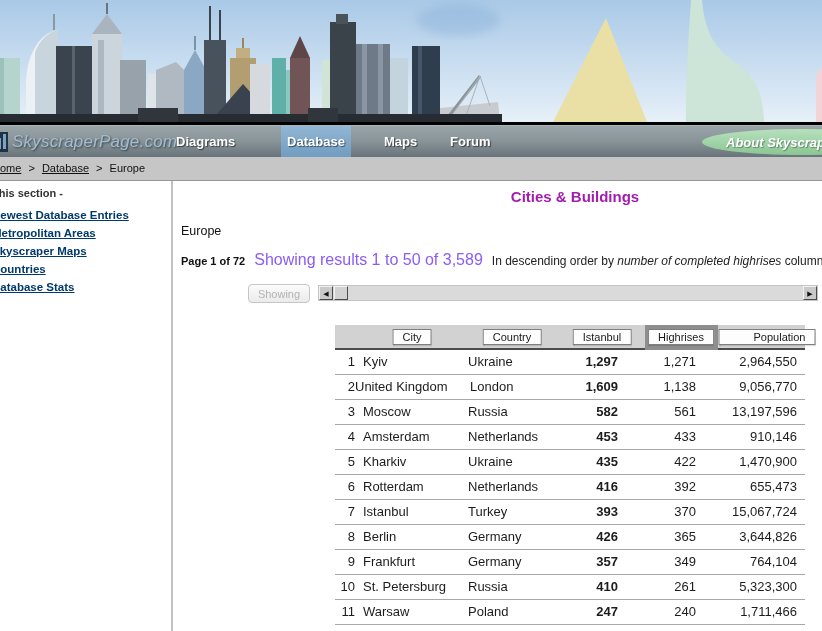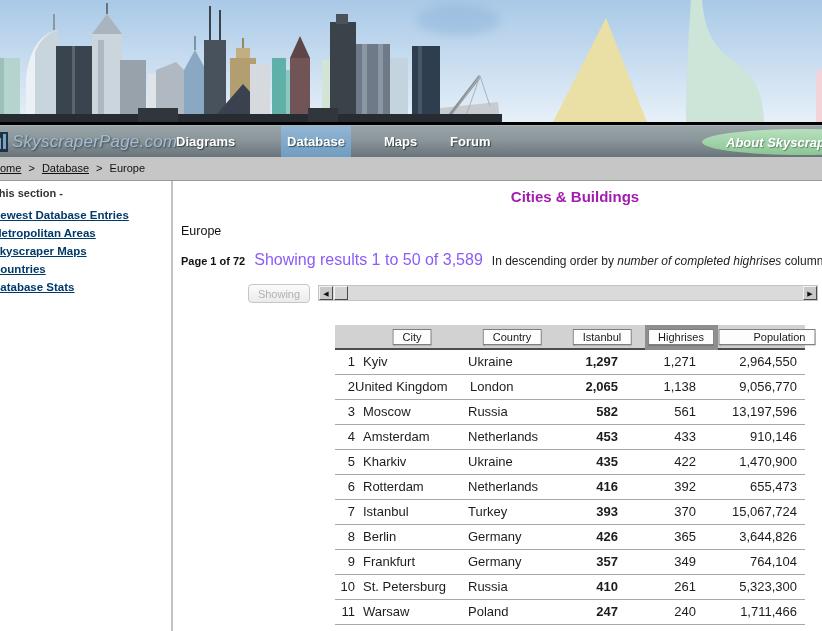--- a/index.html
+++ b/index.html
@@ -237,21 +237,21 @@
     <div class="c c-country">Ukraine</div>
     <div class="c c-buildings">1,297</div>
     <div class="c c-highrises">1,271</div>
     <div class="c c-population">2,964,550</div>
   </div>
 
   <div class="trow">
     <div class="c c-rank">2</div>
     <div class="c c-country">United Kingdom</div>
     <div class="c c-city">London</div>
-    <div class="c c-buildings">2,065</div>
+    <div class="c c-buildings">1,609</div>
     <div class="c c-highrises">1,138</div>
     <div class="c c-population">9,056,770</div>
   </div>
 
   <div class="trow">
     <div class="c c-rank">3</div>
     <div class="c c-city">Moscow</div>
     <div class="c c-country">Russia</div>
     <div class="c c-buildings">582</div>
     <div class="c c-highrises">561</div>

